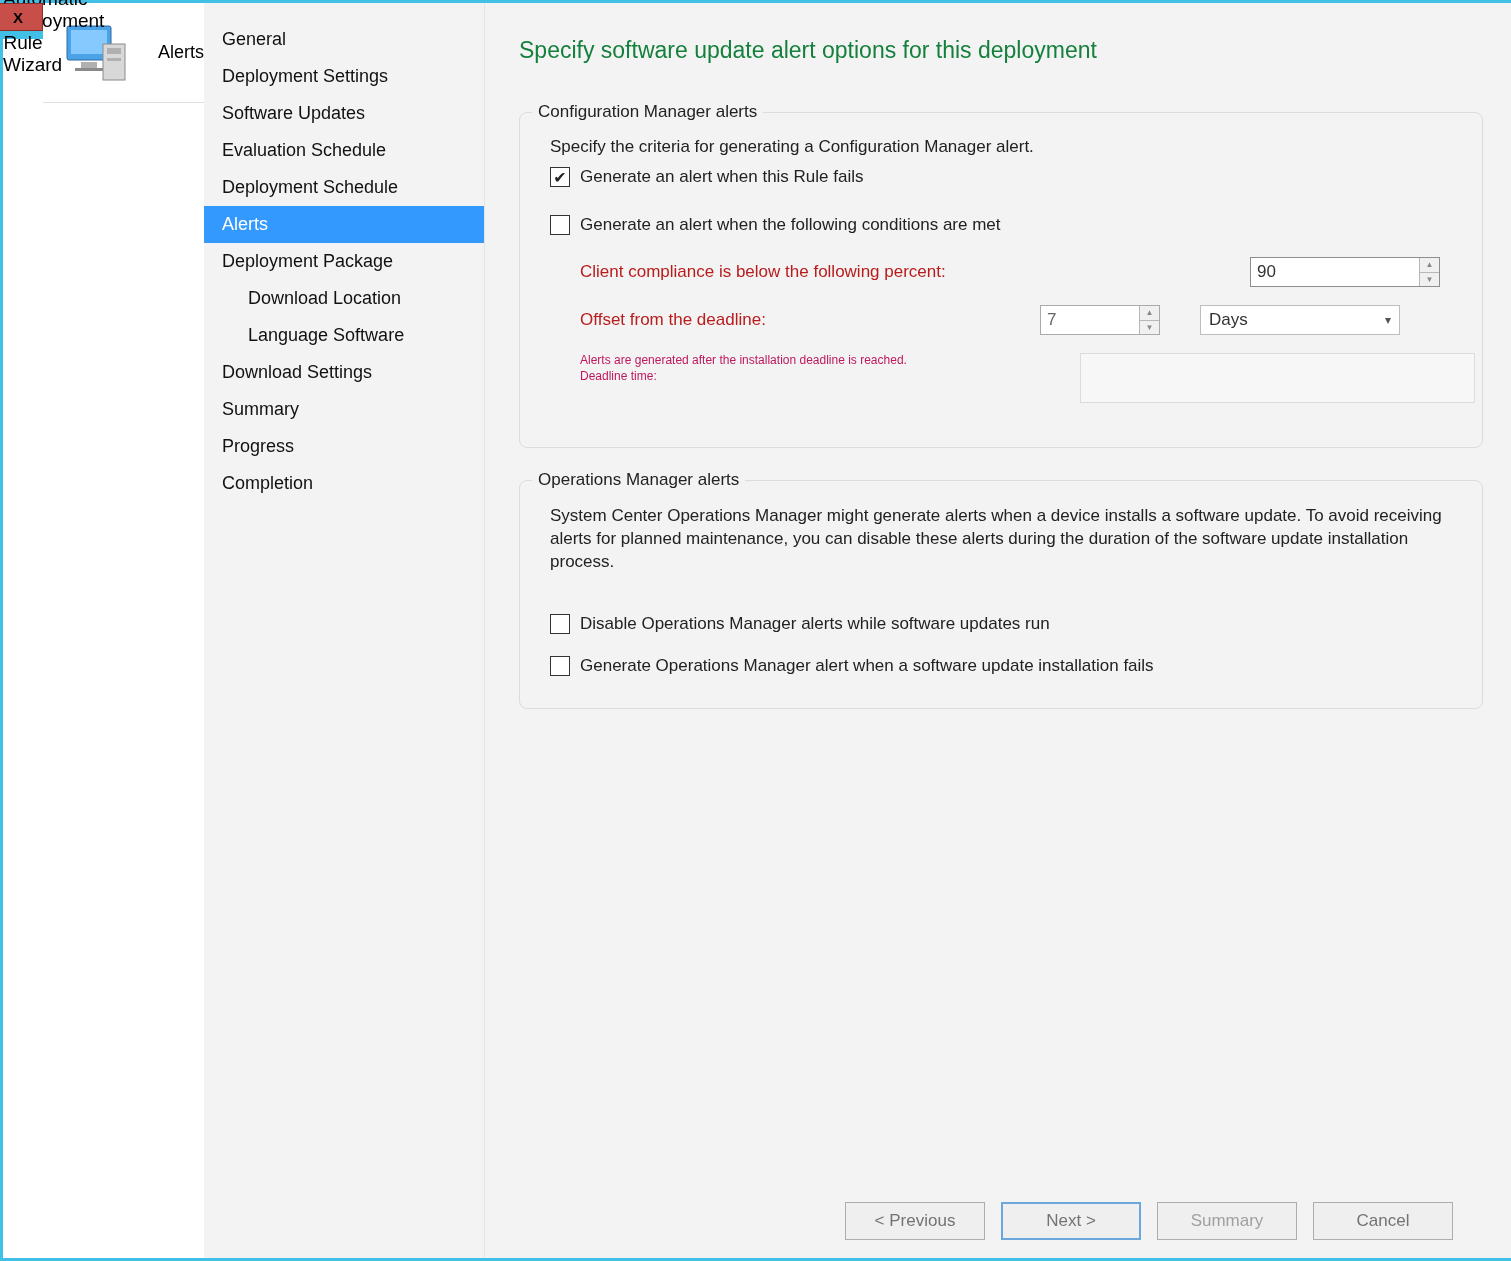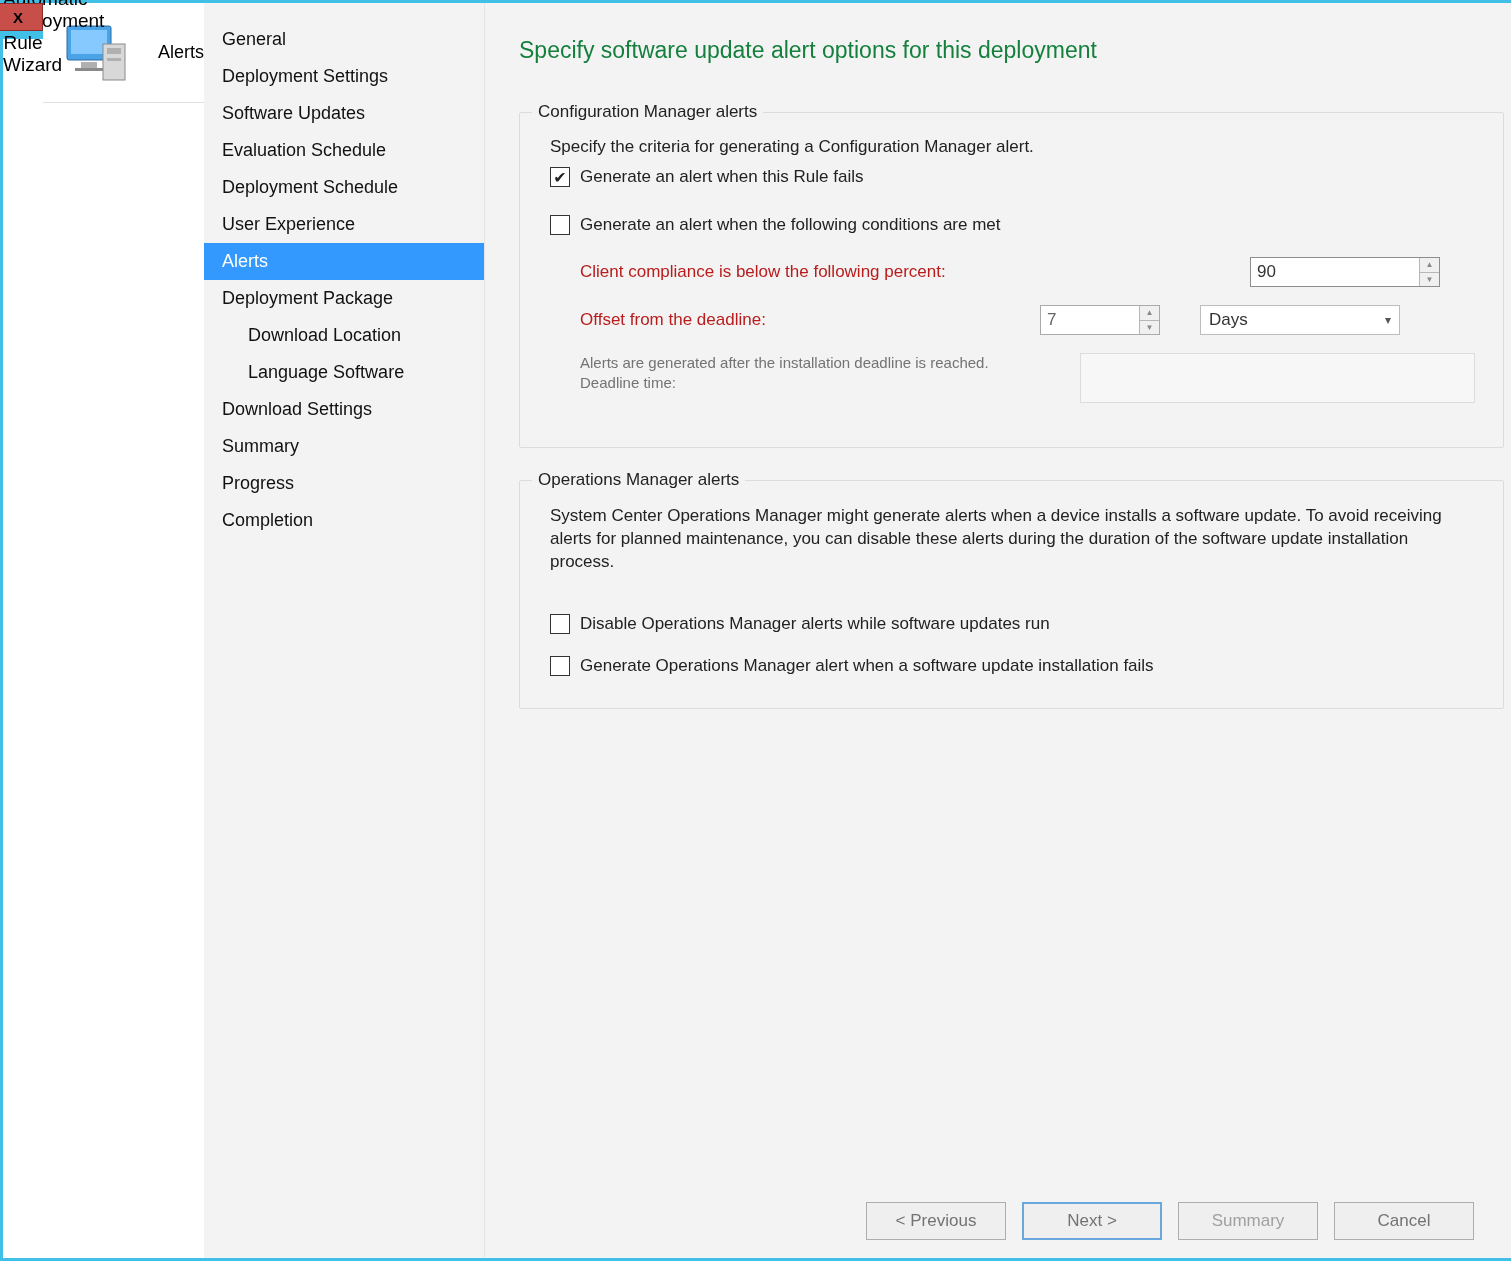--- a/index.html
+++ b/index.html
@@ -103,23 +103,23 @@
     min-height: 0;
   }
   .content-heading {
     color: #15803d;
     font-size: 23px;
     margin: 10px 0 48px 0;
     font-weight: 400;
   }
   .group {
     border: 1px solid #dcdcdc;
-    border-radius: 2px;
+    border-radius: 8px;
     margin-bottom: 32px;
-    padding: 20px 28px 26px 30px;
+    padding: 20px 7px 26px 30px;
     position: relative;
   }
   .group-legend {
     position: absolute;
     top: -11px;
     left: 12px;
     background: #f3f3f3;
     padding: 0 6px;
     color: #222;
     font-size: 17px;
@@ -151,23 +151,23 @@
     display: flex;
     align-items: center;
     margin: 18px 0;
   }
   .d-label {
     color: #b91c1c;
     width: 510px;
     font-size: 17px;
   }
   .d-label-multi {
-    color: #737373;
+    color: #be185d;
     width: 480px;
-    font-size: 15px;
+    font-size: 12px;
     line-height: 1.3;
   }
   .num-box {
     width: 190px; height: 30px;
     border: 1px solid #8d8d8d;
     background: #fff;
     display: flex;
     align-items: center;
     position: relative;
     color: #333;
@@ -275,21 +275,20 @@
   </div>
 
   <div class="body">
 
     <div class="sidebar">
       <div class="nav-item">General</div>
       <div class="nav-item">Deployment Settings</div>
       <div class="nav-item">Software Updates</div>
       <div class="nav-item">Evaluation Schedule</div>
       <div class="nav-item">Deployment Schedule</div>
-      <div class="nav-item">User Experience</div>
       <div class="nav-item selected">Alerts</div>
       <div class="nav-item">Deployment Package</div>
       <div class="nav-item indent">Download Location</div>
       <div class="nav-item indent">Language Software</div>
       <div class="nav-item">Download Settings</div>
       <div class="nav-item">Summary</div>
       <div class="nav-item">Progress</div>
       <div class="nav-item">Completion</div>
     </div>
 

